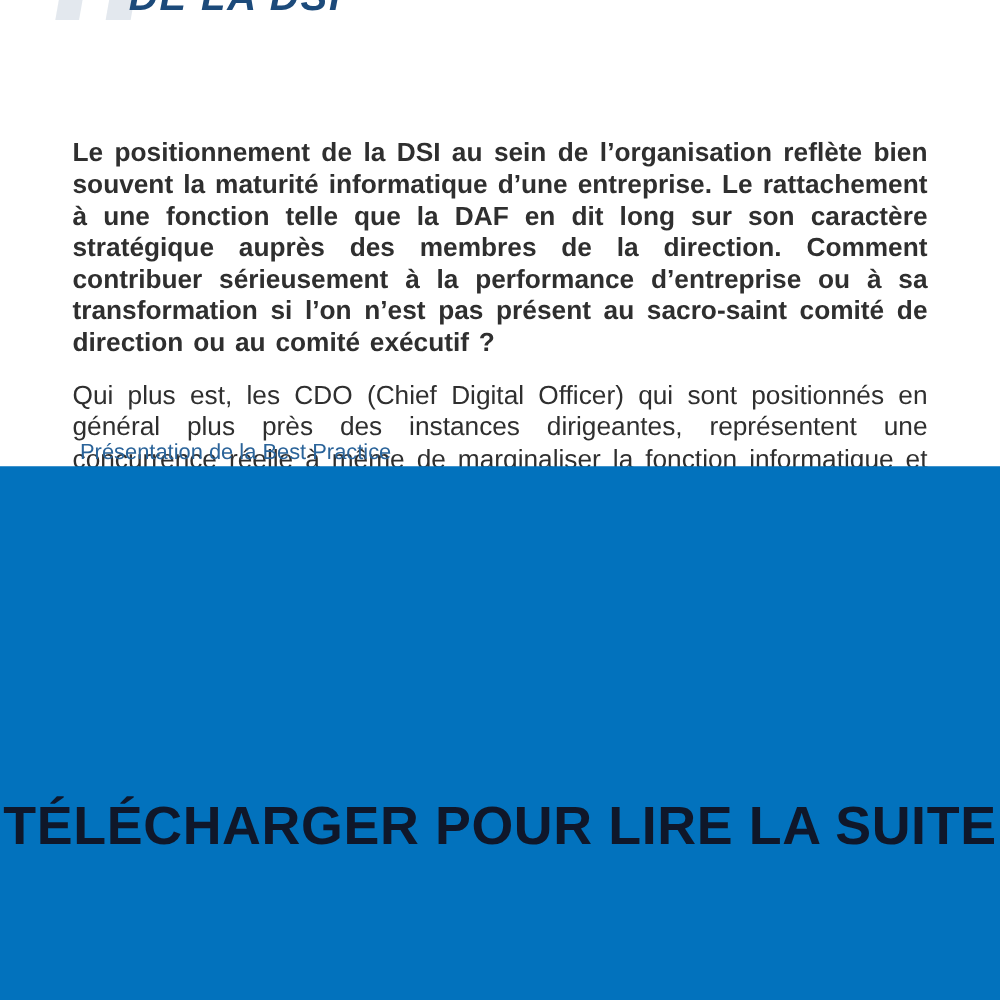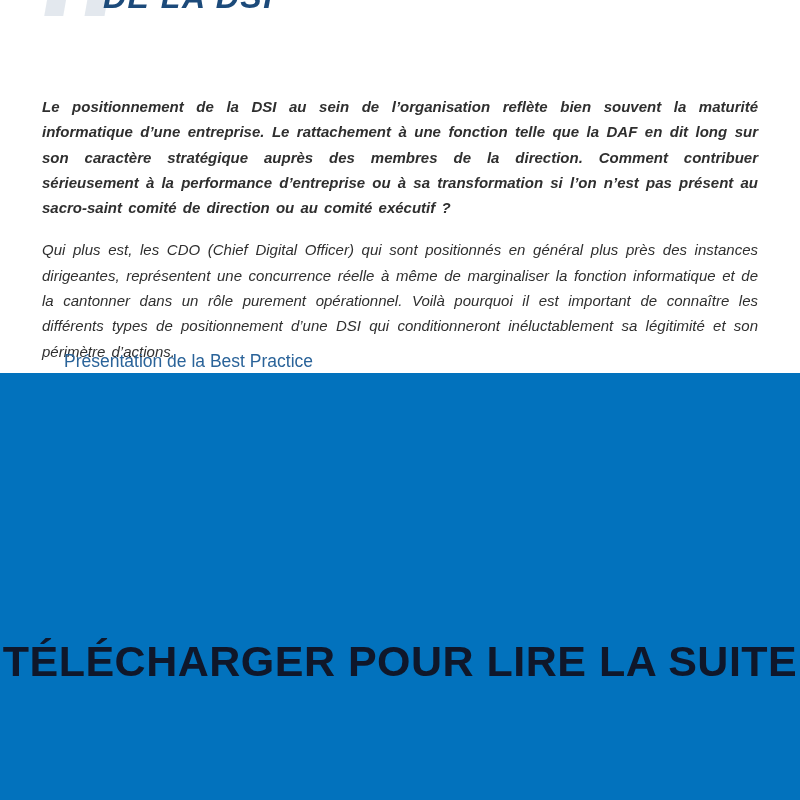--- a/index.html
+++ b/index.html
@@ -42,23 +42,22 @@
     opacity:.55;
     transform:skewX(-10deg);
   }
   .wm-frag.f1{left:46px;width:19px;height:20px;}
   .wm-frag.f2{left:86px;width:20px;height:23px;}
   
   .body-text{
     position:absolute;top:94px;left:42px;width:716px;
   }
   .body-text p{
-    margin:0;
-    font-style:italic;
-    font-size:15px;
+    margin:16px;
+    font-size:21px;
     line-height:25.3px;
     text-align:justify;
     color:var(--body-text,#2f2f2f);
     word-spacing:2px;
   }
   .body-text p.lead{font-weight:bold;}
   .body-text p + p{margin-top:17px;}
   
   .section-row{
     position:absolute;top:330px;left:0;right:0;height:43px;

